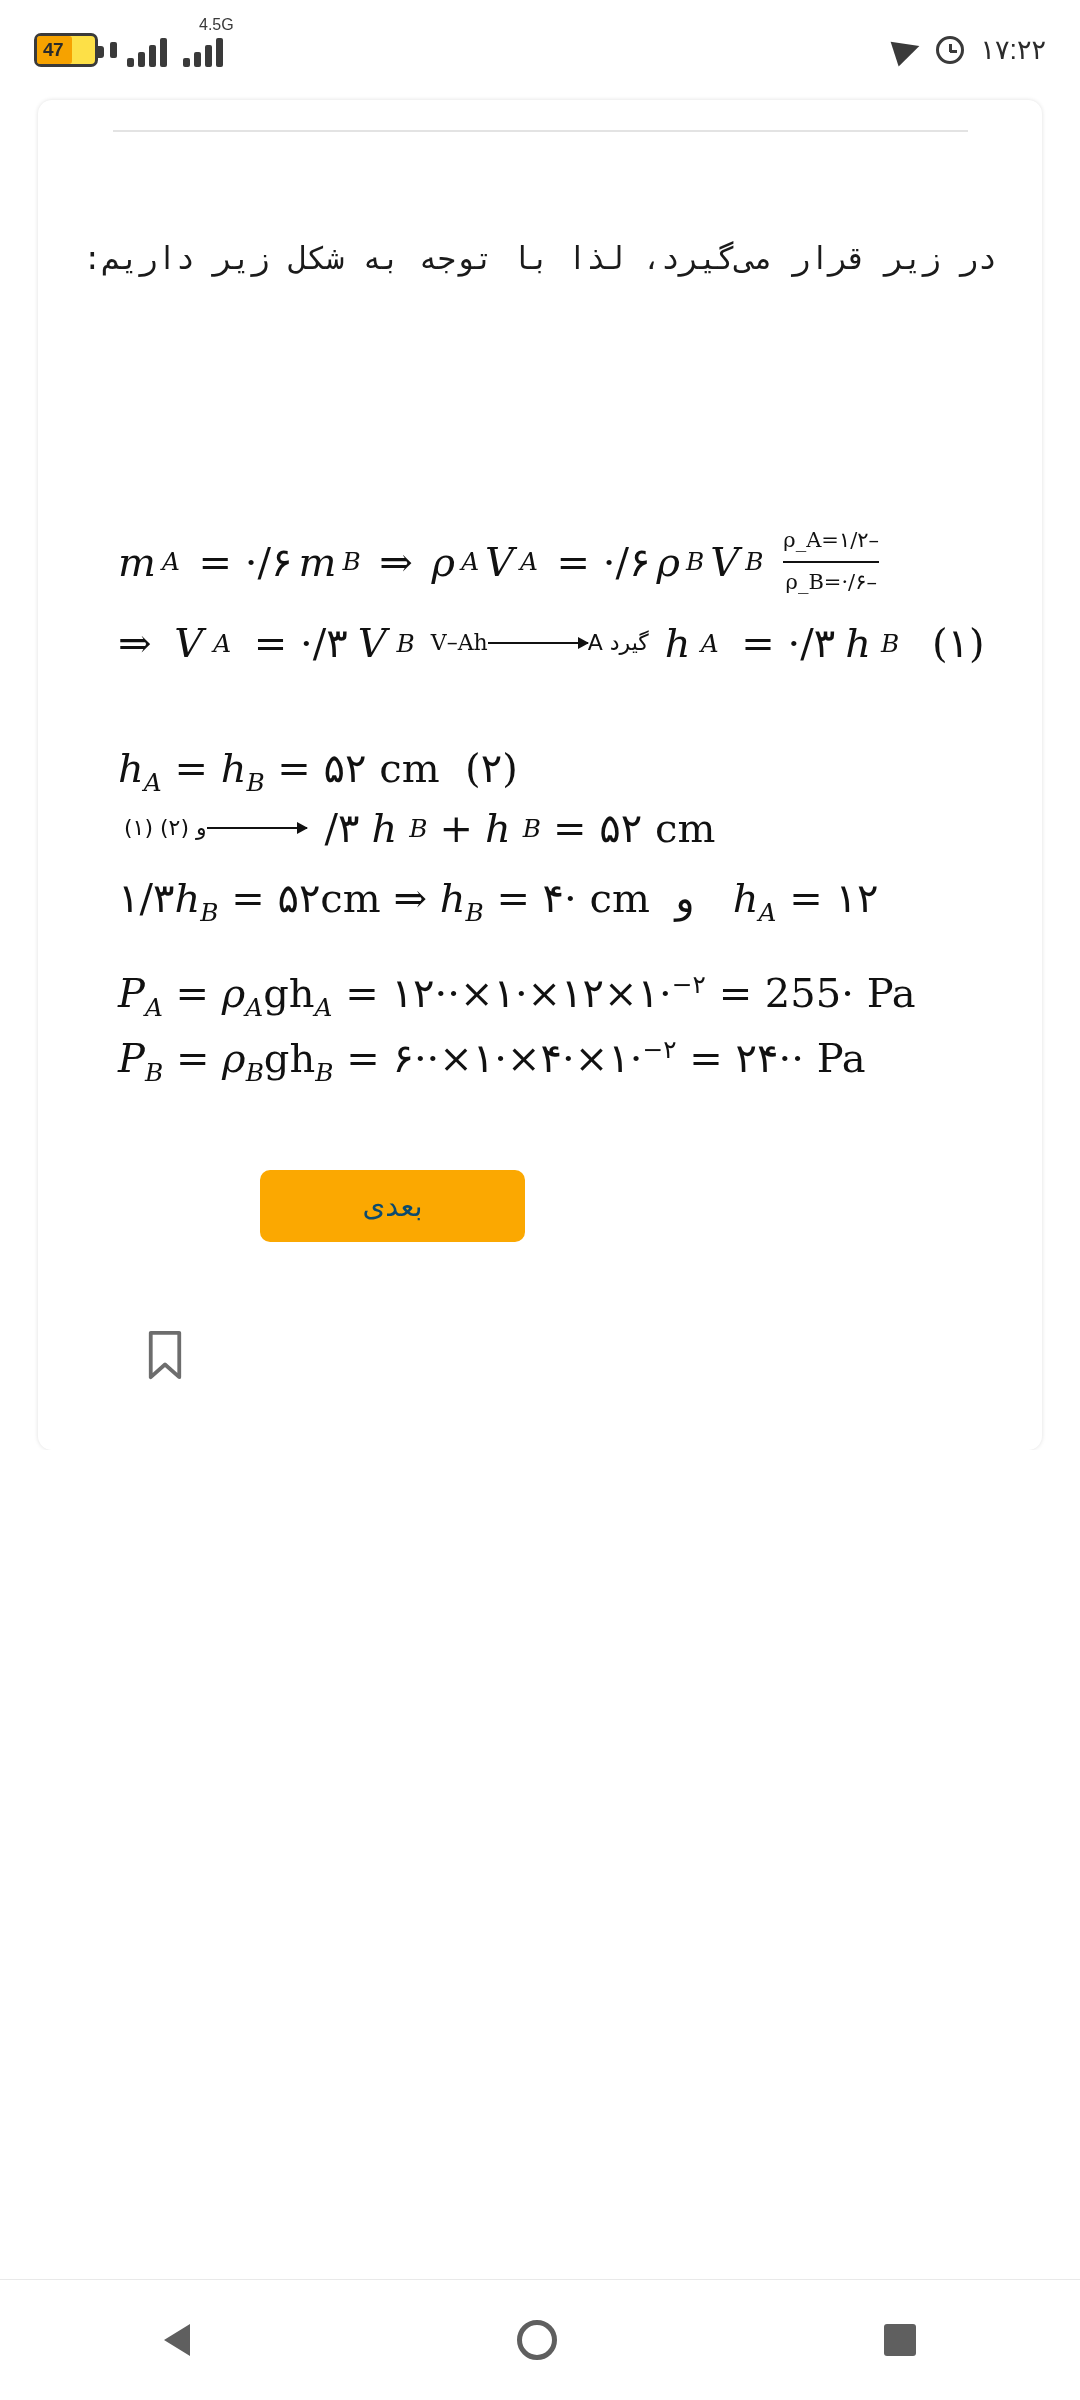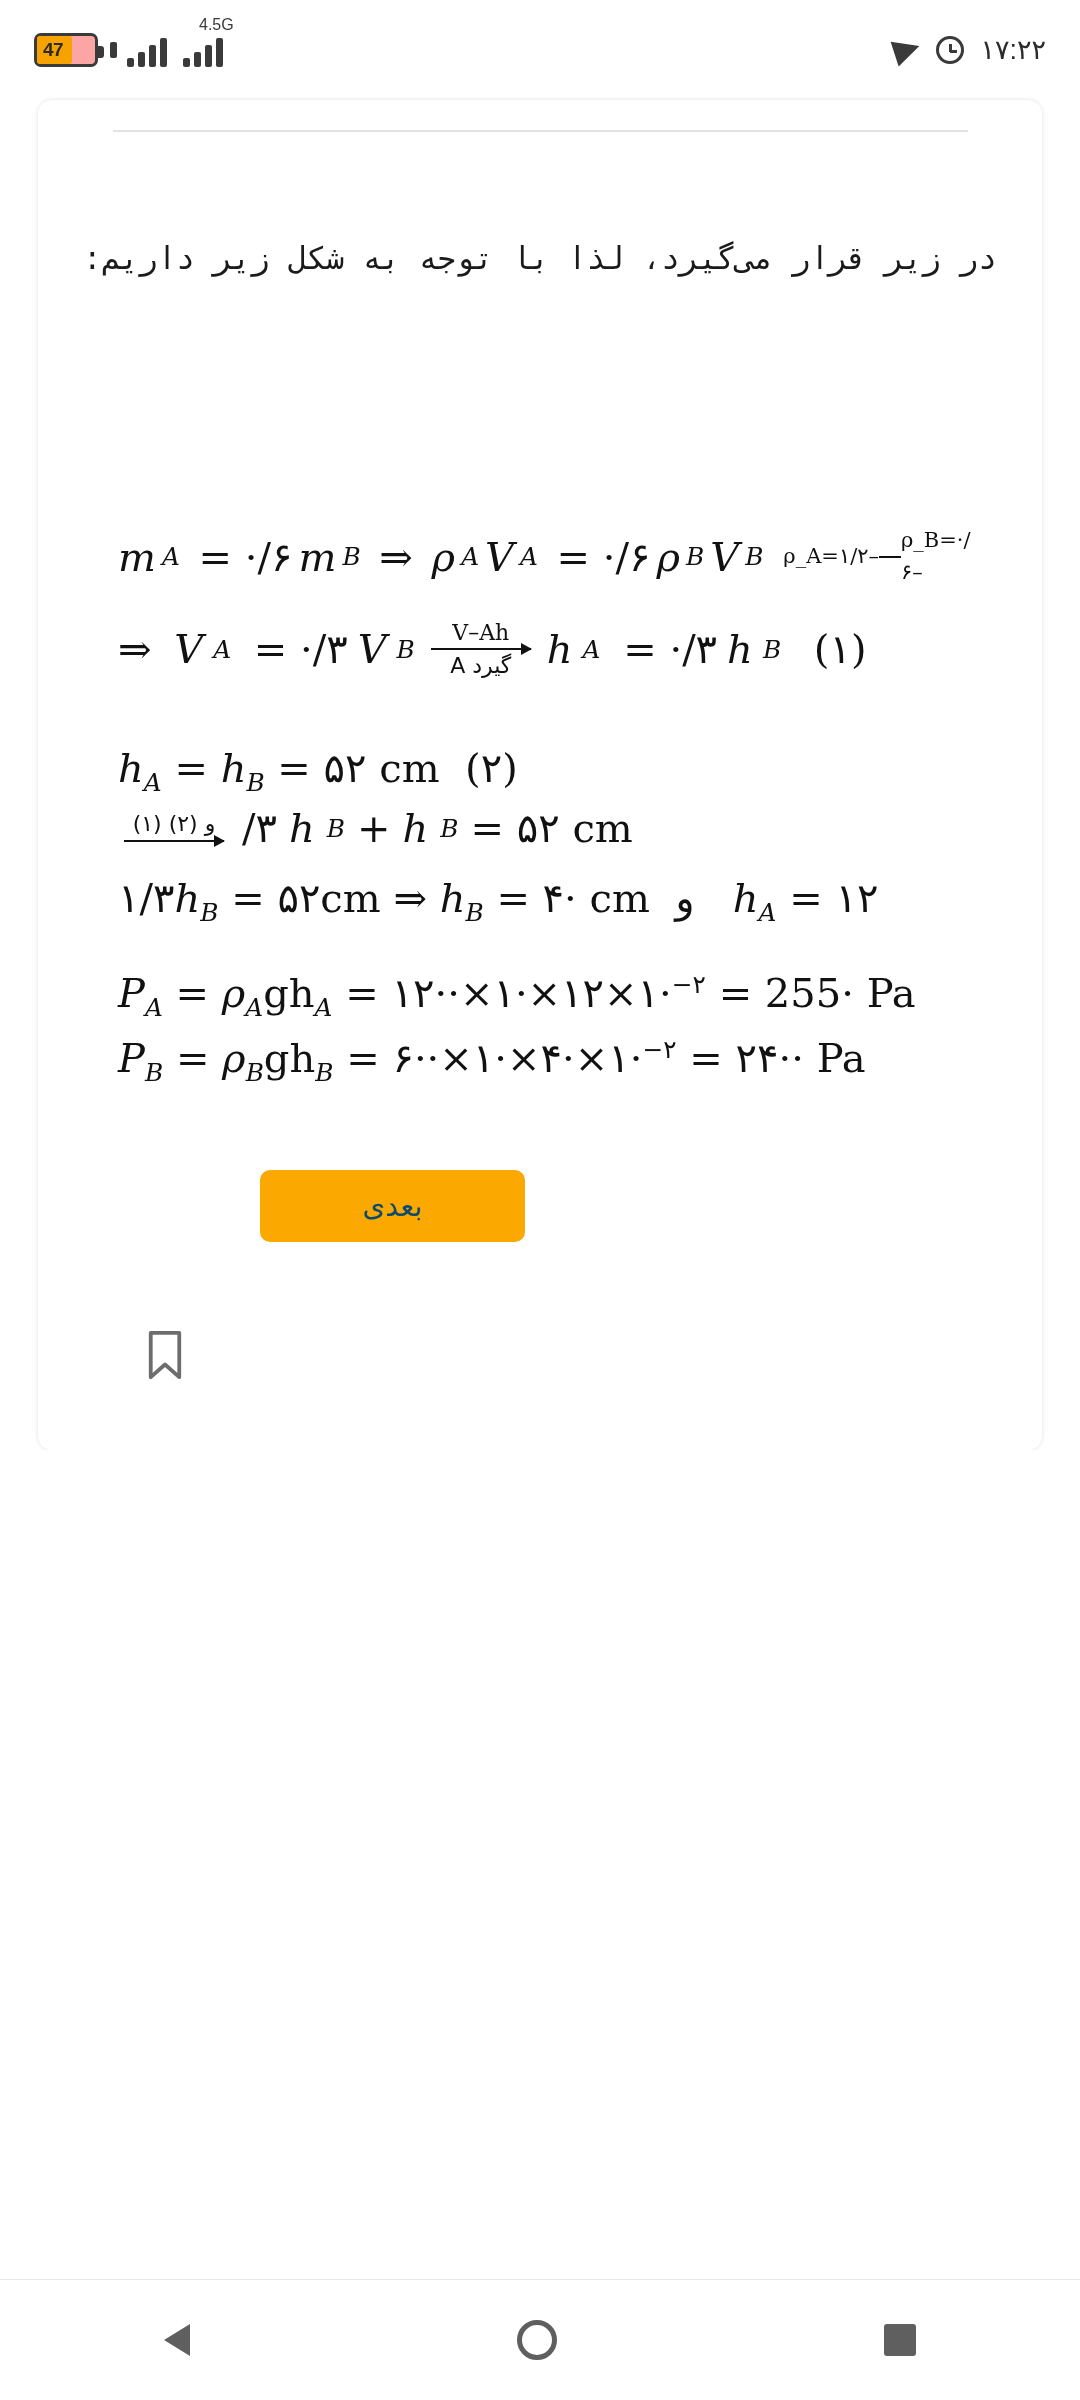--- a/index.html
+++ b/index.html
@@ -35,21 +35,21 @@
   }
   .battery {
     width: 64px;
     height: 34px;
     border: 3px solid #3a3a3a;
     border-radius: 7px;
     position: relative;
     display: flex;
     align-items: center;
     box-sizing: border-box;
-    background: #fca5a5;
+    background: #fde047;
   }
   .battery::after {
     content: "";
     position: absolute;
     right: -9px;
     top: 10px;
     width: 6px;
     height: 12px;
     background: #3a3a3a;
     border-radius: 0 3px 3px 0;
@@ -191,21 +191,21 @@
   .m1 {
     top: 425px;
     font-size: 40px;
     padding-left: 80px;
     display: flex;
     align-items: center;
     gap: 6px;
   }
   .frac {
     display: inline-flex;
-    flex-direction: row;
+    flex-direction: column;
     align-items: center;
     font-size: 21px;
     margin-left: 14px;
     line-height: 1.5;
   }
   .frac .bar {
     width: 100%;
     height: 2px;
     background: #111;
     margin: 4px 0;
@@ -214,21 +214,20 @@
   .m2 {
     top: 520px;
     font-size: 40px;
     padding-left: 80px;
     display: flex;
     align-items: center;
     gap: 10px;
   }
   .arrow-label {
     display: inline-flex;
-    flex-direction: column;
     align-items: center;
     font-size: 22px;
     line-height: 1.15;
     margin: 0 6px;
   }
   .arrow-label .shaft {
     display: block;
     width: 100px;
     height: 2px;
     background: #111;

